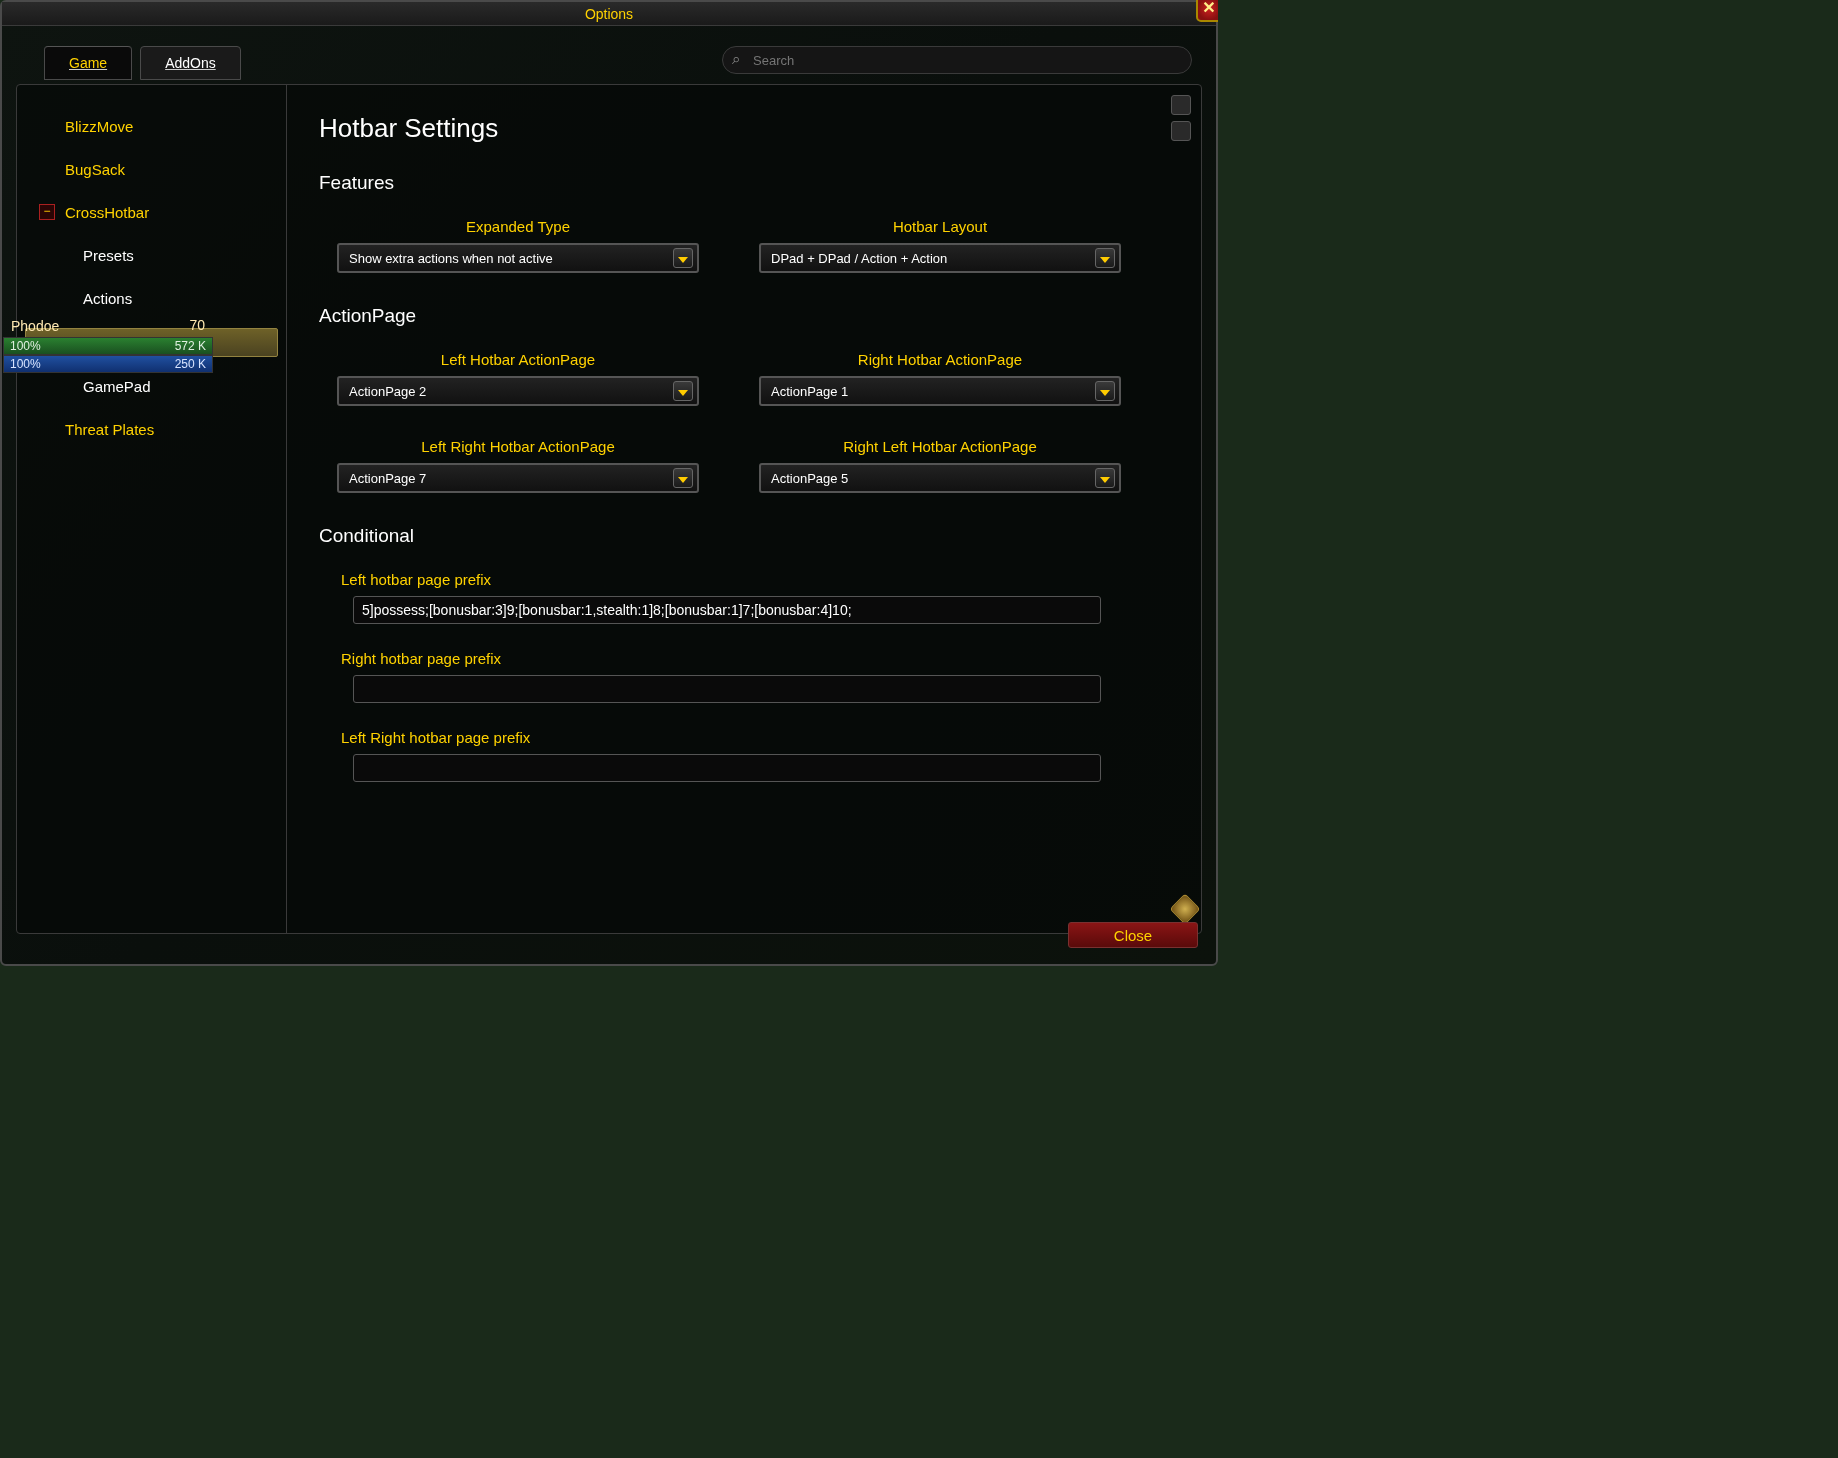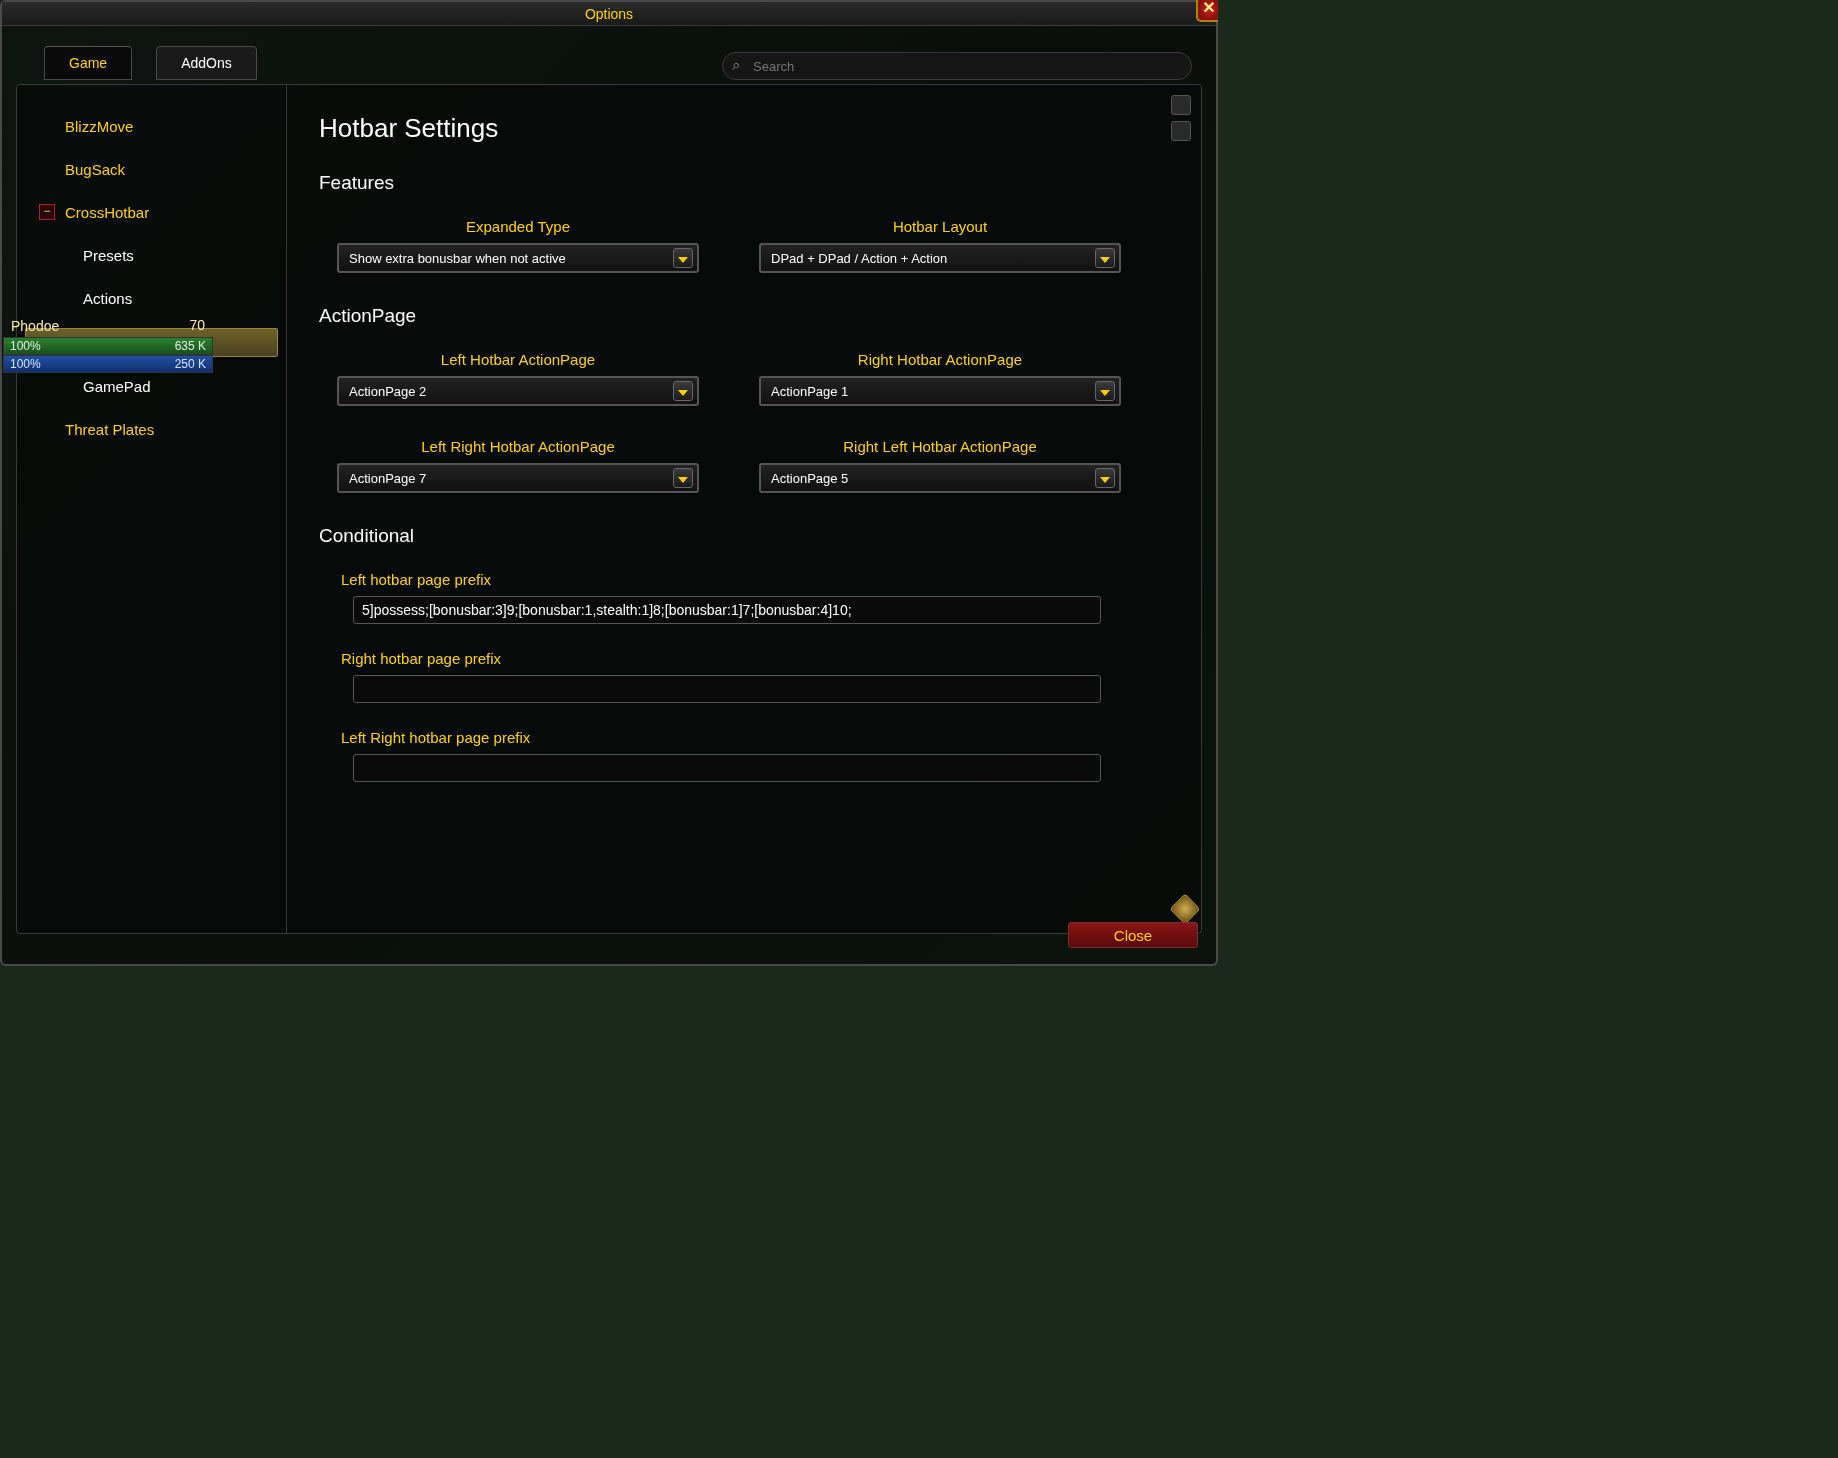--- a/index.html
+++ b/index.html
@@ -43,23 +43,24 @@
         border-radius: 5px;
         color: #ffee88;
         font-weight: bold;
         font-size: 16px;
         line-height: 20px;
         text-align: center;
         cursor: pointer;
     }
     .tabs-row {
         display: flex;
-        gap: 24px;
+        gap: 8px;
         padding: 20px 16px 0 42px;
-        align-items: flex-end;
+        align-items: flex-start;
+        text-decoration: underline;
     }
     .tab {
         padding: 8px 24px;
         border: 1px solid #4a4a4a;
         border-radius: 4px 4px 0 0;
         background: #1a1a1a;
         color: #fff;
         font-size: 14px;
         cursor: pointer;
     }
@@ -345,41 +346,41 @@
       <div class="side-item child">GamePad</div>
       <div class="side-item">Threat Plates</div>
 
       <div class="portrait-bg">
         <div>
           <span class="portrait-name">Phodoe</span>
           <span class="portrait-level">70</span>
         </div>
         <div class="hpbar">
           <span>100%</span>
-          <span>635 K</span>
+          <span>572 K</span>
         </div>
         <div class="mpbar">
           <span>100%</span>
           <span>250 K</span>
         </div>
       </div>
     </div>
 
     <div class="content">
       <div class="mini-icon" style="top:10px;"></div>
       <div class="mini-icon" style="top:36px;"></div>
 
       <h1>Hotbar Settings</h1>
 
       <h2>Features</h2>
       <div class="row">
         <div class="field">
           <div class="field-label">Expanded Type</div>
           <div class="dropdown">
-            <span class="dropdown-value">Show extra bonusbar when not active</span>
+            <span class="dropdown-value">Show extra actions when not active</span>
             <span class="dropdown-arrow"></span>
           </div>
         </div>
         <div class="field">
           <div class="field-label">Hotbar Layout</div>
           <div class="dropdown">
             <span class="dropdown-value">DPad + DPad / Action + Action</span>
             <span class="dropdown-arrow"></span>
           </div>
         </div>

